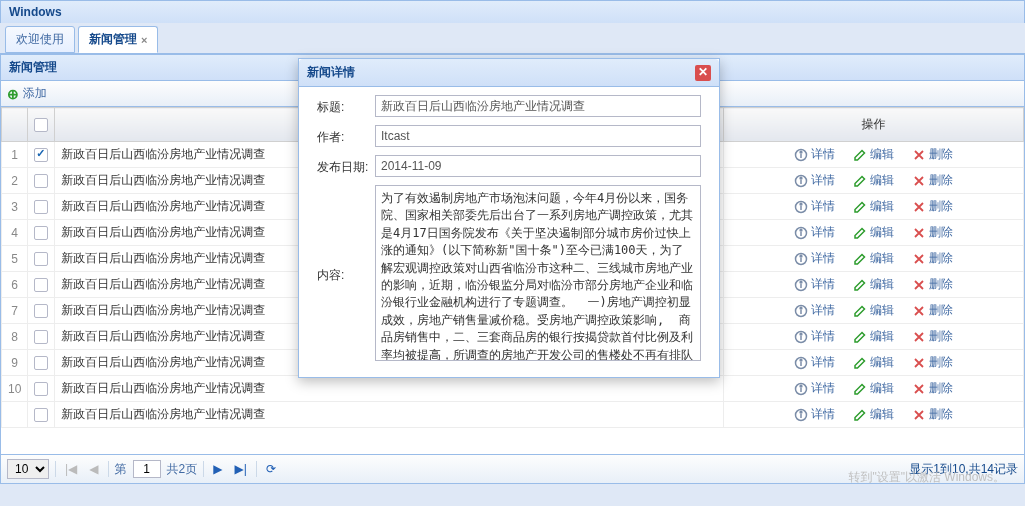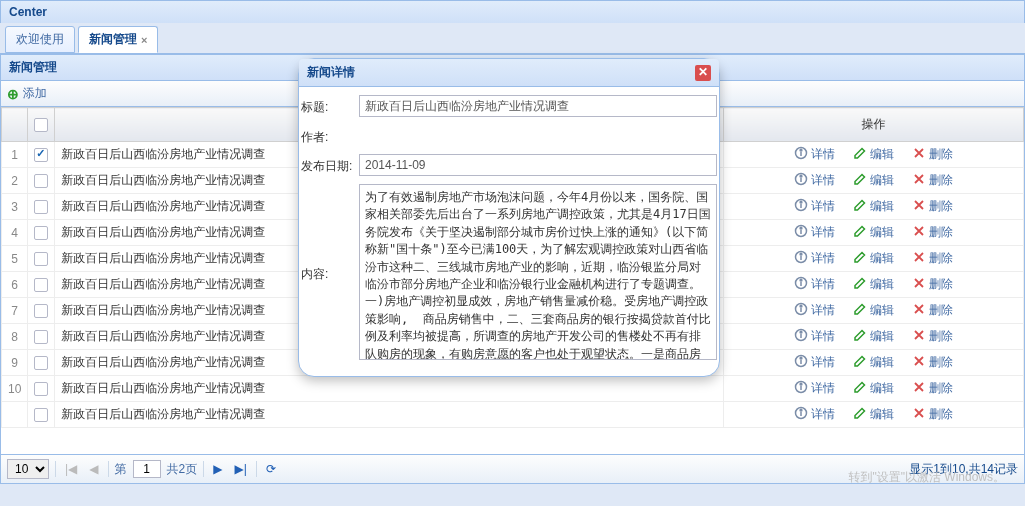--- a/index.html
+++ b/index.html
@@ -15,52 +15,52 @@
 .icon-add { color: #2e9d2e; font-size: 14px; font-weight: bold; }
 .grid { width: 100%; border-collapse: collapse; }
 .grid th { background: linear-gradient(#f9f9f9,#e3e7ee); border: 1px solid #d0d0d0; padding: 8px 6px; font-weight: normal; color: #333; text-align: center; }
 .grid td { border: 1px solid #ededed; padding: 4px 6px; background: #fff; text-align: left; }
 .grid td.num { text-align: center; color: #888; width: 24px; }
 .grid td.chk { text-align: center; width: 26px; }
 .grid th.chk { width: 26px; }
 .grid th.num { width: 24px; }
 .grid td.act, .grid th.act { text-align: center; }
 .act-cell { display: flex; justify-content: center; gap: 18px; }
-.act-link { display: flex; gap: 3px; color: #416aa3; cursor: pointer; }
+.act-link { display: flex; align-items: center; gap: 3px; color: #416aa3; cursor: pointer; }
 .icon { width: 14px; height: 14px; display: inline-block; }
 .chkbox { width: 14px; height: 14px; border: 1px solid #b5b8c8; border-radius: 2px; display: inline-block; background: #fff; vertical-align: middle; }
 .chkbox.on { background: #fff; position: relative; }
 .chkbox.on::after { content: "✓"; color: #1a66b3; font-size: 11px; position: absolute; left: 1px; top: -2px; font-weight: bold; }
 .pager { background: linear-gradient(#fdfdfd,#e8eff8); border-top: 1px solid #99bce8; padding: 4px 6px; display: flex; align-items: center; gap: 6px; color: #416aa3; position: absolute; bottom: 0; left: 0; right: 0; }
 .pager select, .pager input { border: 1px solid #b5b8c8; padding: 1px 3px; font-size: 12px; }
 .pager input { width: 28px; text-align: center; }
 .pager .btn { cursor: pointer; color: #416aa3; padding: 0 3px; }
 .pager .disabled { color: #bbb; }
 .pager .sep { width: 1px; height: 16px; background: #ccd9e8; }
 .pager .right { margin-left: auto; color: #15498b; }
-.modal { position: absolute; left: 298px; top: 58px; width: 422px; background: #fff; border: 1px solid #99bce8; border-radius: 16px; box-shadow: 0 4px 12px rgba(0,0,0,0.25); }
+.modal { position: absolute; left: 298px; top: 58px; width: 422px; background: #fff; border: 1px solid #99bce8; border-radius: 0; box-shadow: 0 4px 12px rgba(0,0,0,0.25); }
 .modal-header { background: linear-gradient(#e0ecfb,#cfe0f8); border-bottom: 1px solid #99bce8; color: #15498b; font-weight: bold; padding: 5px 8px; display: flex; align-items: center; border-radius: 4px 4px 0 0; }
 .modal-header .close-btn { margin-left: auto; width: 16px; height: 16px; background: #d94e4e; color: #fff; border-radius: 2px; text-align: center; line-height: 14px; font-size: 12px; cursor: pointer; }
-.modal-body { padding: 8px 2px; }
+.modal-body { padding: 8px 18px; }
 .form-row { display: flex; align-items: flex-start; margin-bottom: 8px; gap: 6px; }
 .form-row label { width: 52px; text-align: left; color: #333; padding-top: 4px; }
 .form-row input[type=text] { flex: 1; border: 1px solid #b5b8c8; padding: 3px 5px; font-size: 12px; color: #555; }
 .form-row textarea { flex: 1; border: 1px solid #b5b8c8; padding: 4px 5px; font-size: 12px; height: 176px; color: #333; line-height: 1.45; resize: none; }
 .watermark { position: absolute; right: 20px; bottom: 20px; color: #c0c0c0; font-size: 18px; text-align: left; pointer-events:none; }
 .watermark small { font-size: 12px; display: block; }
 
 svg.i-detail circle{fill:none;stroke:#7b8da8;stroke-width:1.5}
 svg.i-detail line{stroke:#7b8da8;stroke-width:1.5}
 svg.i-edit path{stroke:#2e9d2e;stroke-width:1.5;fill:none}
 svg.i-del path{stroke:#d94e4e;stroke-width:1.8;fill:none}
 </style>
 </head>
 <body>
 
-<div class="panel-header">Center</div>
+<div class="panel-header">Windows</div>
 
 <div class="tabs">
   <div class="tab">
       <span>欢迎使用</span>
     </div>
   <div class="tab active">
       <span>新闻管理</span>
       <span class="close">×</span>
     </div>
 </div>
@@ -427,20 +427,21 @@
     <span>新闻详情</span>
     <span class="close-btn">✕</span>
   </div>
   <div class="modal-body">
     <div class="form-row">
       <label>标题:</label>
       <input type="text" value="新政百日后山西临汾房地产业情况调查" style="">
     </div>
     <div class="form-row">
       <label>作者:</label>
+      <input type="text" value="Itcast" style="">
     </div>
     <div class="form-row">
       <label>发布日期:</label>
       <input type="text" value="2014-11-09" style="">
     </div>
     <div class="form-row">
       <label style="align-self:center">内容:</label>
       <textarea style="">为了有效遏制房地产市场泡沫问题，今年4月份以来，国务院、国家相关部委先后出台了一系列房地产调控政策，尤其是4月17日国务院发布《关于坚决遏制部分城市房价过快上涨的通知》(以下简称新"国十条")至今已满100天，为了解宏观调控政策对山西省临汾市这种二、三线城市房地产业的影响，近期，临汾银监分局对临汾市部分房地产企业和临汾银行业金融机构进行了专题调查。  一)房地产调控初显成效，房地产销售量减价稳。受房地产调控政策影响,  商品房销售中，二、三套商品房的银行按揭贷款首付比例及利率均被提高，所调查的房地产开发公司的售楼处不再有排队购房的现象，有购房意愿的客户也处于观望状态。一是商品房销售量同比减少。从销售套数来看，2010年二季度销售商品房 159套，同比减少57套，下降26.4%。从销售面积来看，二季度销售17709平方米，同比减少9389平方米，下降34.6%。二是商品房销售价格涨幅缩小。二季度，商品房平均成交价为3621.3元/平方米，比一季度增加37.3元/平方米，上涨1%；同比增加34元/平方米，上涨0.9%。</textarea>
     </div>
   </div>

